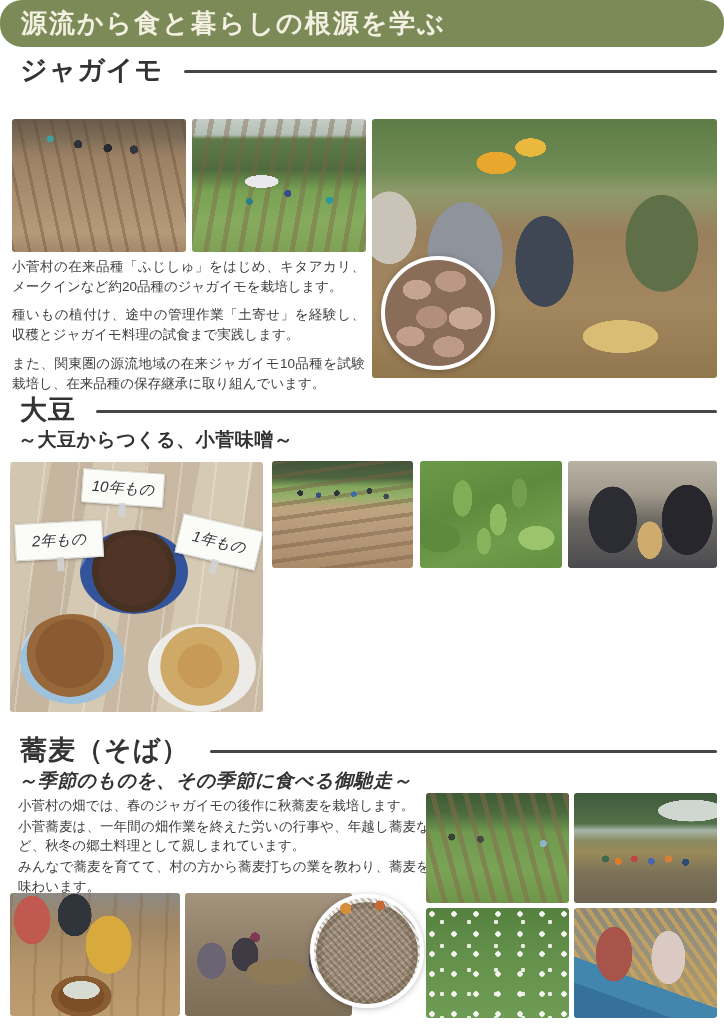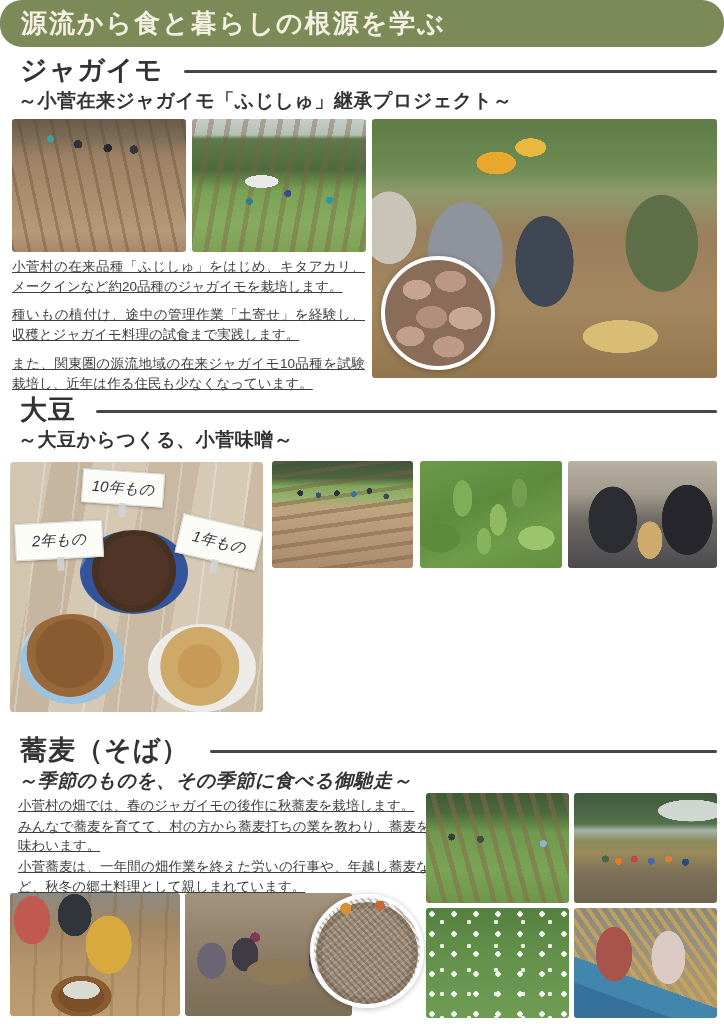--- a/index.html
+++ b/index.html
@@ -19,21 +19,21 @@
   .header-title{position:absolute;left:21px;top:0;height:47px;line-height:47px;
     font-size:26px;font-weight:bold;color:var(--header-text);letter-spacing:2px;}
 
   
   .sec-title{position:absolute;font-size:27px;font-weight:bold;color:var(--title-text);letter-spacing:1px;text-align:center;}
   .sec-rule{position:absolute;height:3px;background:var(--rule-color);border-radius:2px;}
   .sec-subtitle{position:absolute;font-size:19px;font-weight:bold;color:var(--title-text);letter-spacing:0.5px;white-space:nowrap;}
 
   
   .textblock{position:absolute;color:var(--body-text);font-size:13.5px;line-height:1.46;
-    text-align:justify;word-break:break-all;text-decoration:underline;}
+    text-align:justify;word-break:break-all;}
   .textblock p{margin-bottom:9px;}
   .textblock.tight p{margin-bottom:1px;}
 
   
   .photo{position:absolute;border-radius:3px;overflow:hidden;}
   .circle-photo{position:absolute;border-radius:50%;border:4px solid #ffffff;
     box-shadow:0 1px 6px rgba(0,0,0,0.25);z-index:5;}
 
   
   #ph-planting{left:12px;top:119px;width:174px;height:133px;background:
@@ -170,31 +170,30 @@
 <body>
 
 <div class="page">
 
   <div class="header-bar">
     <div class="header-title">源流から食と暮らしの根源を学ぶ</div>
   </div>
 
   <div class="sec-title" style="left:20px;top:52px;">ジャガイモ</div>
   <div class="sec-rule" style="left:184px;top:70px;width:533px;"></div>
-  <div class="sec-subtitle" style="left:18px;top:88px;">～小菅在来ジャガイモ「ふじしゅ」継承プロジェクト～</div>
 
   <div class="photo" id="ph-planting"></div>
   <div class="photo" id="ph-valley"></div>
   <div class="photo" id="ph-harvest"></div>
   <div class="circle-photo" id="circle-potatoes"></div>
 
   <div class="textblock" style="left:12px;top:257px;width:353px;">
     <p>小菅村の在来品種「ふじしゅ」をはじめ、キタアカリ、メークインなど約20品種のジャガイモを栽培します。</p>
     <p>種いもの植付け、途中の管理作業「土寄せ」を経験し、収穫とジャガイモ料理の試食まで実践します。</p>
-    <p>また、関東圏の源流地域の在来ジャガイモ10品種を試験栽培し、近年は作る住民も少なくなっています。</p>
+    <p>また、関東圏の源流地域の在来ジャガイモ10品種を試験栽培し、在来品種の保存継承に取り組んでいます。</p>
   </div>
 
   <div class="sec-title" style="left:20px;top:392px;">大豆</div>
   <div class="sec-rule" style="left:96px;top:410px;width:621px;"></div>
   <div class="sec-subtitle" style="left:18px;top:427px;">～大豆からつくる、小菅味噌～</div>
 
   <div class="photo" id="ph-miso">
     <div class="plate" id="plate-10y"></div>
     <div class="plate" id="plate-2y"></div>
     <div class="plate" id="plate-1y"></div>
@@ -206,22 +205,22 @@
   <div class="photo" id="ph-soypods"></div>
   <div class="photo" id="ph-pound"></div>
 
 
   <div class="sec-title" style="left:20px;top:732px;">蕎麦（そば）</div>
   <div class="sec-rule" style="left:210px;top:750px;width:507px;"></div>
   <div class="sec-subtitle" style="left:18px;top:768px;font-style:italic;">～季節のものを、その季節に食べる御馳走～</div>
 
   <div class="textblock tight" style="left:10px;top:796px;width:412px;margin-left:8px;">
     <p>小菅村の畑では、春のジャガイモの後作に秋蕎麦を栽培します。</p>
+    <p>小菅蕎麦は、一年間の畑作業を終えた労いの行事や、年越し蕎麦など、秋冬の郷土料理として親しまれています。</p>
     <p>みんなで蕎麦を育てて、村の方から蕎麦打ちの業を教わり、蕎麦を味わいます。</p>
-    <p>小菅蕎麦は、一年間の畑作業を終えた労いの行事や、年越し蕎麦など、秋冬の郷土料理として親しまれています。</p>
   </div>
 
   <div class="photo" id="ph-knead"></div>
   <div class="photo" id="ph-eat"></div>
   <div class="circle-photo" id="circle-soba"></div>
   <div class="photo" id="ph-weed"></div>
   <div class="photo" id="ph-group"></div>
   <div class="photo" id="ph-flowers"></div>
   <div class="photo" id="ph-straw"></div>
 

